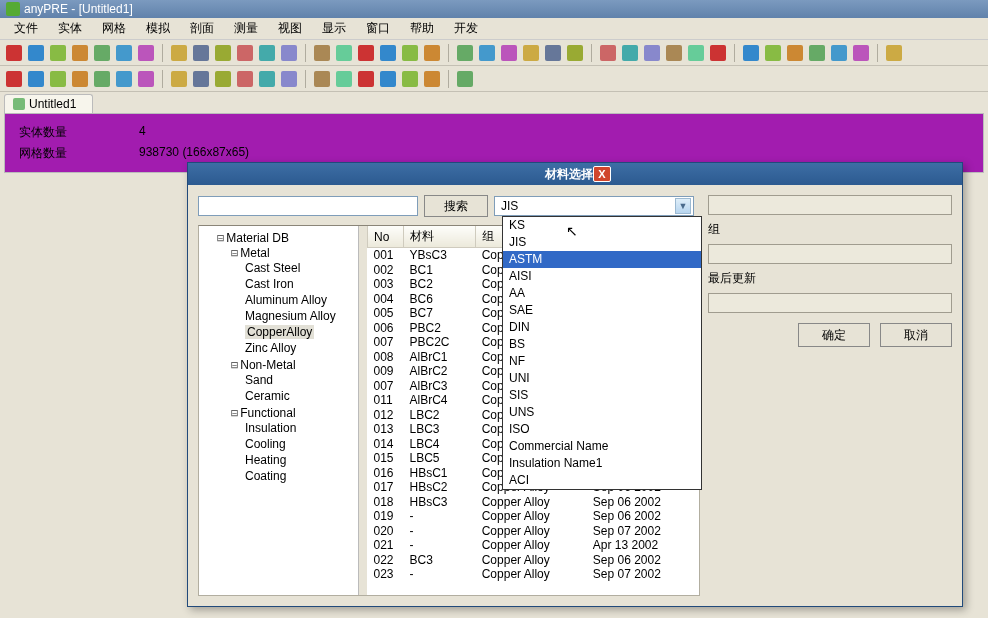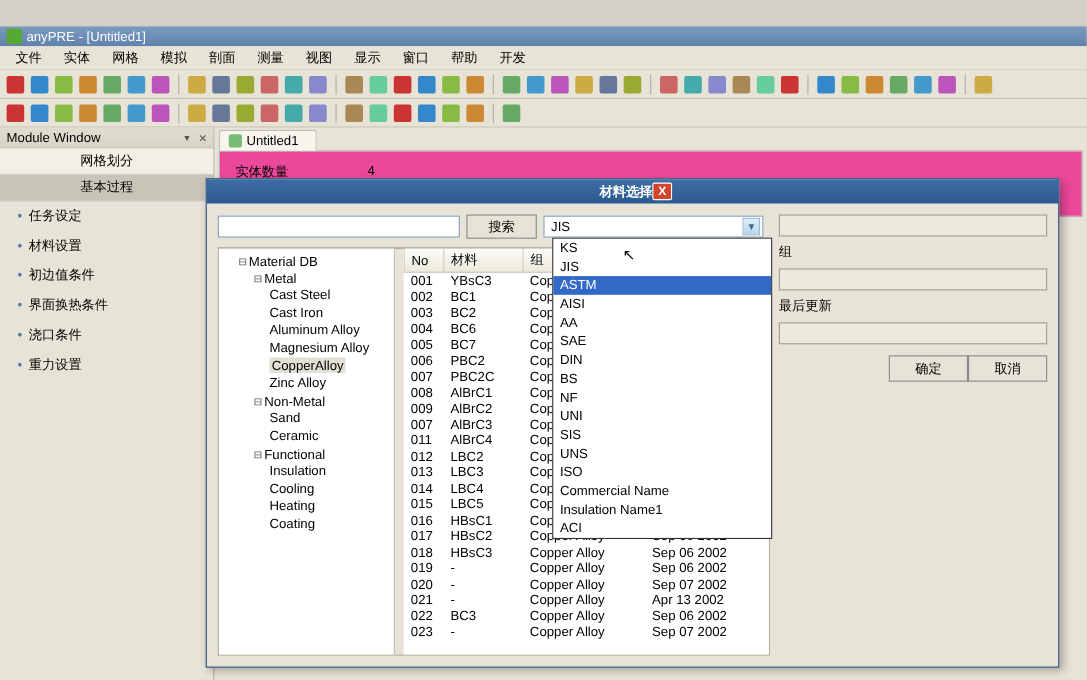--- a/index.html
+++ b/index.html
@@ -1,19 +1,19 @@
 <!DOCTYPE html>
 <html><head>
 <meta charset="utf-8">
 <style>
 * { box-sizing: border-box; margin: 0; padding: 0; font-family: "Microsoft YaHei", Tahoma, sans-serif; font-size: 12px; }
 body { background: #d4d0c8; width: 988px; height: 618px; overflow: hidden; position: relative; }
 
 
-.title-bar { background: linear-gradient(#7b9abf, #6082ab); height: 18px; padding: 2px 6px; color: #fff; font-size: 12px; display: flex; align-items: flex-end; margin-top: 24px; }
+.title-bar { background: linear-gradient(#7b9abf, #6082ab); height: 18px; padding: 2px 6px; color: #fff; font-size: 12px; display: flex; align-items: flex-end; }
 .title-bar .icon { width: 14px; height: 14px; background: #5a3; margin-right: 4px; border-radius: 2px; }
 
 
 .menubar { background: #e7e3d6; height: 22px; display: flex; align-items: center; padding: 0 4px; border-bottom: 1px solid #ccc; }
 .menubar span { padding: 2px 10px; cursor: default; }
 
 
 .toolbar { background: #e7e3d6; height: 26px; display: flex; align-items: center; padding: 2px 4px; border-bottom: 1px solid #c4c0b4; gap: 2px; }
 .tb-btn { width: 20px; height: 20px; border: 1px solid transparent; display: inline-flex; align-items: center; justify-content: center; font-size: 11px; }
 .tb-sep { width: 1px; height: 18px; background: #b0ac9f; margin: 0 4px; }
@@ -30,21 +30,21 @@
 .mw-tab.active { background: #c8c4b8; }
 .mw-items { background: #e7e3d6; }
 .mw-item { padding: 5px 16px; }
 .mw-item::before { content: "•"; color: #4d7aa8; margin-right: 6px; }
 
 
 .doc-area { flex: 1; background: #e7e3d6; position: relative; }
 .doc-tab-row { display: flex; padding: 2px 4px 0; }
 .doc-tab { background: #f7f5ec; border: 1px solid #bbb; border-bottom: none; border-radius: 3px 3px 0 0; padding: 2px 16px 2px 8px; font-size: 12px; display:flex; align-items:center; gap:4px;}
 .doc-tab .dicon{width:12px;height:12px;background:#7b7;border-radius:2px;}
-.doc-body { background: #ec4899; border: 1px solid #bbb; margin: 0 4px; padding: 8px 14px; min-height: 60px; }
+.doc-body { background: #a21caf; border: 1px solid #bbb; margin: 0 4px; padding: 8px 14px; min-height: 60px; }
 .doc-body .row { display: flex; gap: 60px; padding: 2px 0; }
 .doc-body .lbl { min-width: 60px; }
 
 
 .dialog { position: absolute; left: 187px; top: 162px; width: 776px; height: 445px; background: #e7e3d6; border: 1px solid #214a7b; box-shadow: 3px 3px 8px rgba(0,0,0,.3); display: flex; flex-direction: column; }
 .dlg-title { background: linear-gradient(#3d6ea5, #2c5a90); height: 22px; color: #fff; display: flex; align-items: center; justify-content: center; padding: 0 4px 0 10px; font-weight: bold; font-size: 12px; }
 .dlg-close { width: 18px; height: 16px; background: #d0452c; color: #fff; border: 1px solid #fff; display: flex; align-items: center; justify-content: center; font-size: 11px; font-weight: bold; border-radius: 2px; cursor: pointer; }
 .dlg-body { flex: 1; padding: 10px; display: flex; gap: 8px; }
 
 
@@ -75,21 +75,21 @@
 .cursor-arrow { position: absolute; left: 378px; top: 60px; font-size: 14px; color: #000; z-index: 6; pointer-events: none; }
 
 
 .dlg-right { flex: 1; display: flex; flex-direction: column; gap: 6px; padding-top: 0px; }
 .fld-lbl { font-size: 12px; }
 .fld-box { height: 20px; border: 1px solid #a09c8f; background: #ece9dc; }
 .props-box { flex: 1; border: 1px solid #a09c8f; background: #fff; }
 .props-head { display: flex; background: linear-gradient(#fdfdfa, #ece9db); border-bottom: 1px solid #cfcbbe; }
 .props-head span { flex: 1; padding: 2px 6px; border-right: 1px solid #cfcbbe; font-size:12px;}
 .props-head span:last-child{border-right:none;}
-.btn-row { display: flex; justify-content: flex-end; padding-top: 4px; }
+.btn-row { display: flex; justify-content: flex-end; gap: 10px; padding-top: 4px; }
 .btn-row button { width: 72px; height: 24px; background: #e7e3d6; border: 1px solid #888; }
 
 
 .ti { width: 16px; height: 16px; border-radius: 2px; }
 </style>
 </head>
 <body>
 
 <div class="title-bar">
   <span class="icon"></span>
@@ -292,38 +292,20 @@
     <div class="tb-btn">
       <div class="ti" style="background: rgb(204, 136, 51);"></div>
     </div>
     <div class="tb-sep"></div>
     <div class="tb-btn">
       <div class="ti" style="background: rgb(102, 170, 102);"></div>
     </div>
   </div>
 
 <div class="main">
-  <div class="module-window">
-    <div class="mw-head">
-      <span>Module Window</span>
-      <span class="ctrl">▾ ✕</span>
-    </div>
-    <div class="mw-tabs">
-      <div class="mw-tab">网格划分</div>
-      <div class="mw-tab active">基本过程</div>
-    </div>
-    <div class="mw-items" id="mwitems">
-        <div class="mw-item">任务设定</div>
-        <div class="mw-item">材料设置</div>
-        <div class="mw-item">初边值条件</div>
-        <div class="mw-item">界面换热条件</div>
-        <div class="mw-item">浇口条件</div>
-        <div class="mw-item">重力设置</div>
-      </div>
-  </div>
 
   <div class="doc-area">
     <div class="doc-tab-row">
       <div class="doc-tab">
         <span class="dicon"></span>
         <span>Untitled1</span>
       </div>
     </div>
     <div class="doc-body">
       <div class="row">

